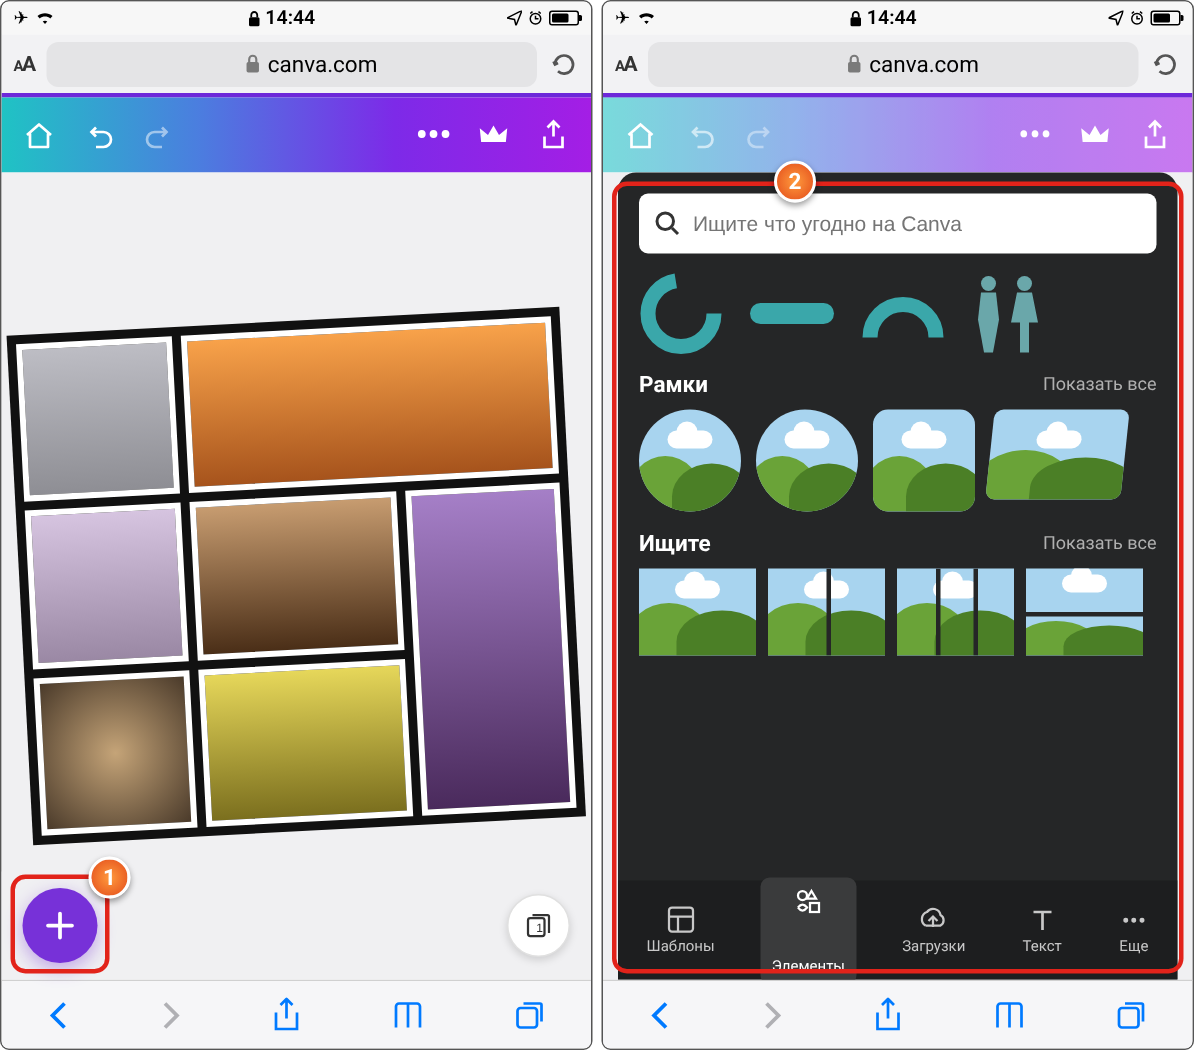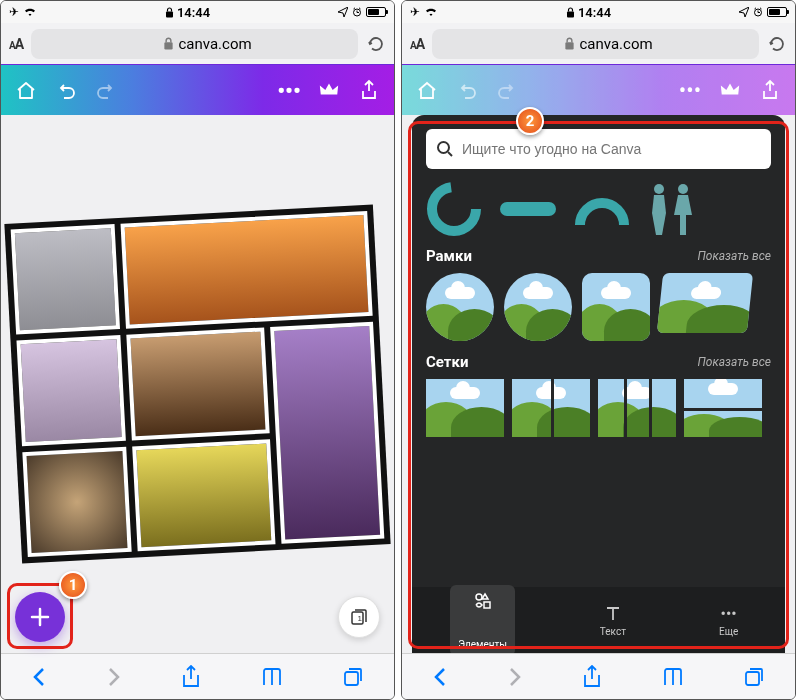--- a/index.html
+++ b/index.html
@@ -39,21 +39,21 @@
   .battery:after{ content:''; position:absolute; right:-3px; top:2px; width:2px; height:4px; background:#000; border-radius:0 1px 1px 0;}
   .battery-fill{ position:absolute; left:1px; top:1px; bottom:1px; width:60%; background:#000; border-radius:1px;}
   
   .safari-bar {
     height: 42px;
     background: #f2f2f4;
     display: flex;
     align-items: center;
     padding: 0 8px;
     gap: 8px;
-    border-bottom: 1px solid #6d28d9;
+    border-bottom: 3px solid #6d28d9;
   }
   .aa { font-weight: 700; font-size: 14px; color: #333; letter-spacing:-1px;}
   .aa small{font-size:10px; font-weight:700;}
   .url-pill {
     flex: 1;
     height: 30px;
     background: #e4e4e6;
     border-radius: 8px;
     display: flex;
     align-items: center;
@@ -182,21 +182,21 @@
     align-items:center;
     gap:16px;
     padding:0 14px;
     overflow:hidden;
   }
   .section{
     padding: 8px 14px 4px;
   }
   .section-head{ display:flex; justify-content:space-between; align-items:center; margin-bottom:8px;}
   .section-title{ font-size:15px; font-weight:700; }
-  .section-more{ font-size:12px; color:#b0b0b0;font-style:italic;}
+  .section-more{ font-size:12px; color:#b0b0b0;}
   .frames-row{ display:flex; gap:10px; }
   .frame{ background:linear-gradient(#a8d4ef 55%,#6aa338 55%); position:relative;}
   .frame-circle{ width:68px; height:68px; border-radius:50%;}
   .frame-square{ width:68px; height:68px; border-radius:10px;}
   .frame-wide{ width:90px; height:60px; border-radius:6px; transform:skewX(-6deg);}
   .cloud{ position:absolute; top:14px; left:50%; transform:translateX(-50%); width:30px; height:12px; background:#fff; border-radius:10px;}
   .cloud:before{content:''; position:absolute; left:6px; top:-6px; width:14px; height:14px; background:#fff; border-radius:50%;}
   .hill{ position:absolute; bottom:0; left:-10%; right:-10%; height:55%;}
   .hill:before{ content:''; position:absolute; left:0; right:40%; bottom:0; height:100%; background:#6aa338; border-radius:50% 50% 0 0/70% 70% 0 0;}
   .hill:after{ content:''; position:absolute; left:35%; right:0; bottom:0; height:85%; background:#4b7f26; border-radius:50% 50% 0 0/70% 70% 0 0;}
@@ -526,21 +526,21 @@
             </div>
           <div class="frame frame-wide">
               <div class="cloud"></div>
               <div class="hill"></div>
             </div>
         </div>
       </div>
 
       <div class="section">
         <div class="section-head">
-          <span class="section-title">Сетки</span>
+          <span class="section-title">Ищите</span>
           <span class="section-more">Показать все</span>
         </div>
         <div class="grids-row">
           <div class="grid-item">
               <div class="hill" style="height:60%"></div>
               <div class="cloud" style="top:8px"></div>
             </div>
           <div class="grid-item">
               <div class="hill" style="height:60%"></div>
               <div class="cloud" style="top:8px"></div>
@@ -554,34 +554,52 @@
             </div>
           <div class="grid-item">
               <div class="hill" style="height:40%"></div>
               <div class="cloud" style="top:4px"></div>
               <div class="grid-split" style="top:50%;left:0;right:0;height:3px;"></div>
             </div>
         </div>
       </div>
 
       <div class="bottom-tabs">
+        <div class="bt-item">
+          <span class="bt-icon">
+              <svg width="20" height="20" viewBox="0 0 20 20">
+                <rect x="2" y="2" width="16" height="16" rx="2" fill="none" stroke="#c8c8c8" stroke-width="1.5"></rect>
+                <path d="M2 8 H18 M8 8 V18" stroke="#c8c8c8" stroke-width="1.5"></path>
+              </svg>
+            </span>
+          <span>Шаблоны</span>
+        </div>
         <div class="bt-item bt-active">
           <span class="bt-icon">
               <svg width="20" height="20" viewBox="0 0 20 20">
                 <circle cx="6" cy="6" r="3" fill="none" stroke="#fff" stroke-width="1.5"></circle>
                 <path d="M12 3 L15 8 H9 Z" fill="none" stroke="#fff" stroke-width="1.5"></path>
                 <rect x="11" y="11" width="6" height="6" fill="none" stroke="#fff" stroke-width="1.5"></rect>
                 <path d="M3 14 Q6 10 9 14 Q6 18 3 14" fill="none" stroke="#fff" stroke-width="1.5"></path>
               </svg>
             </span>
           <span>Элементы</span>
         </div>
         <div class="bt-item">
           <span class="bt-icon">
               <svg width="20" height="20" viewBox="0 0 20 20">
+                <path d="M5 14 a5 5 0 0 1 1-9 a5 5 0 0 1 9 2 a4 4 0 0 1 0 7 H5" fill="none" stroke="#c8c8c8" stroke-width="1.5"></path>
+                <path d="M10 15 V8 M7 11 L10 8 L13 11" fill="none" stroke="#c8c8c8" stroke-width="1.5"></path>
+              </svg>
+            </span>
+          <span>Загрузки</span>
+        </div>
+        <div class="bt-item">
+          <span class="bt-icon">
+              <svg width="20" height="20" viewBox="0 0 20 20">
                 <path d="M4 5 H16 M10 5 V17" stroke="#c8c8c8" stroke-width="1.8"></path>
               </svg>
             </span>
           <span>Текст</span>
         </div>
         <div class="bt-item">
           <span class="bt-icon" style="font-size:16px;color:#c8c8c8;">•••</span>
           <span>Еще</span>
         </div>
       </div>

